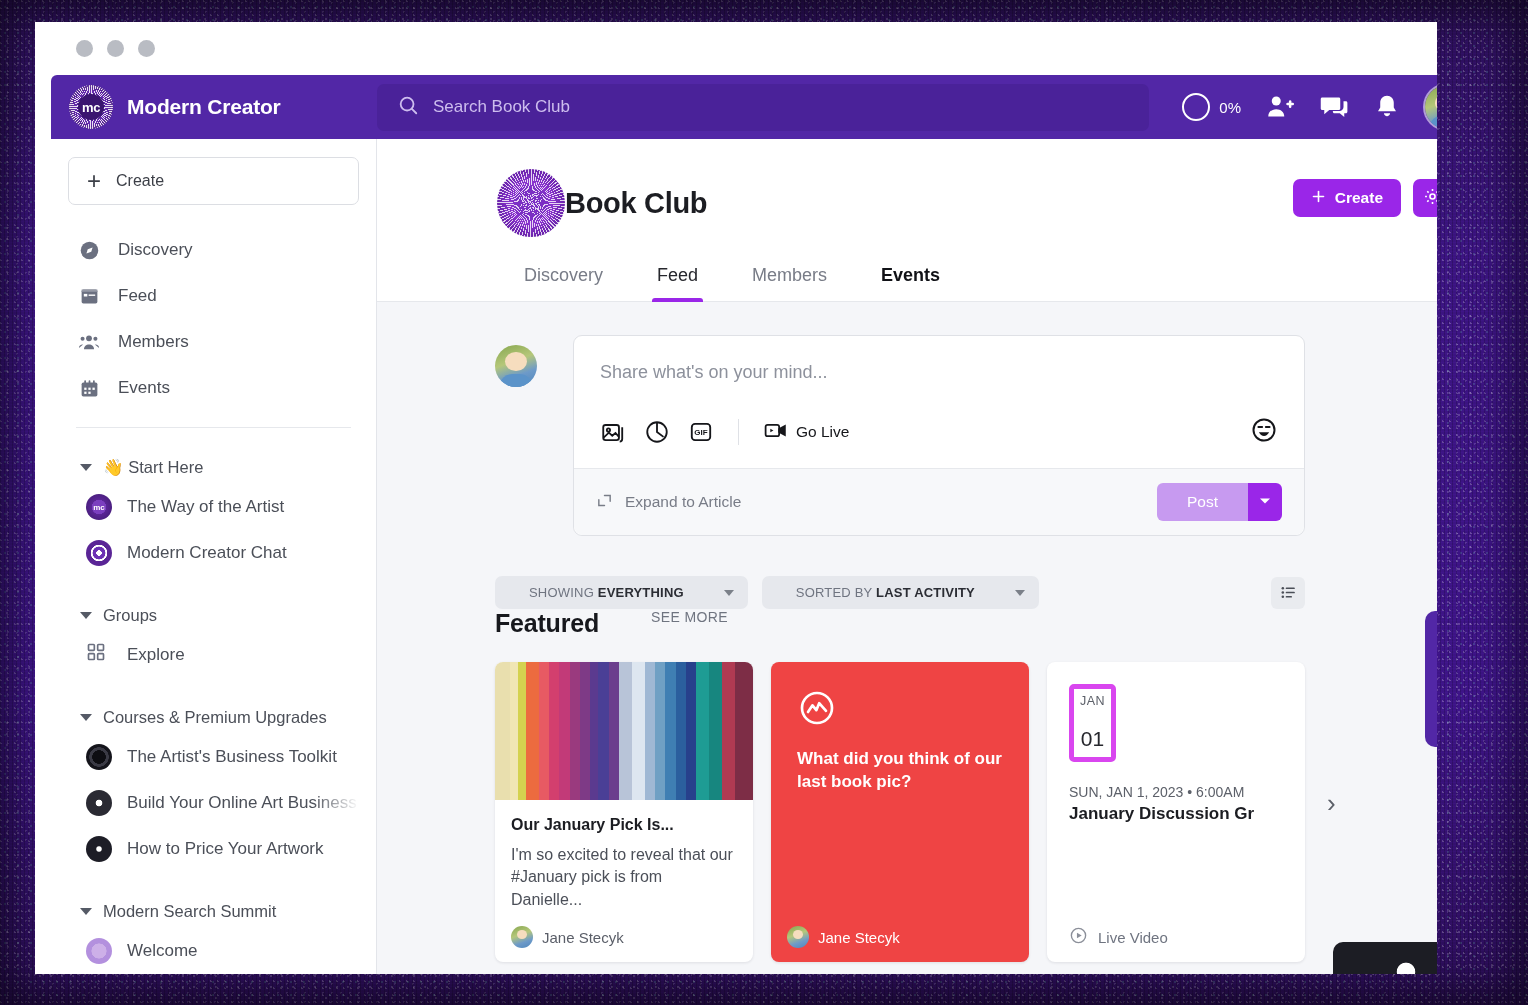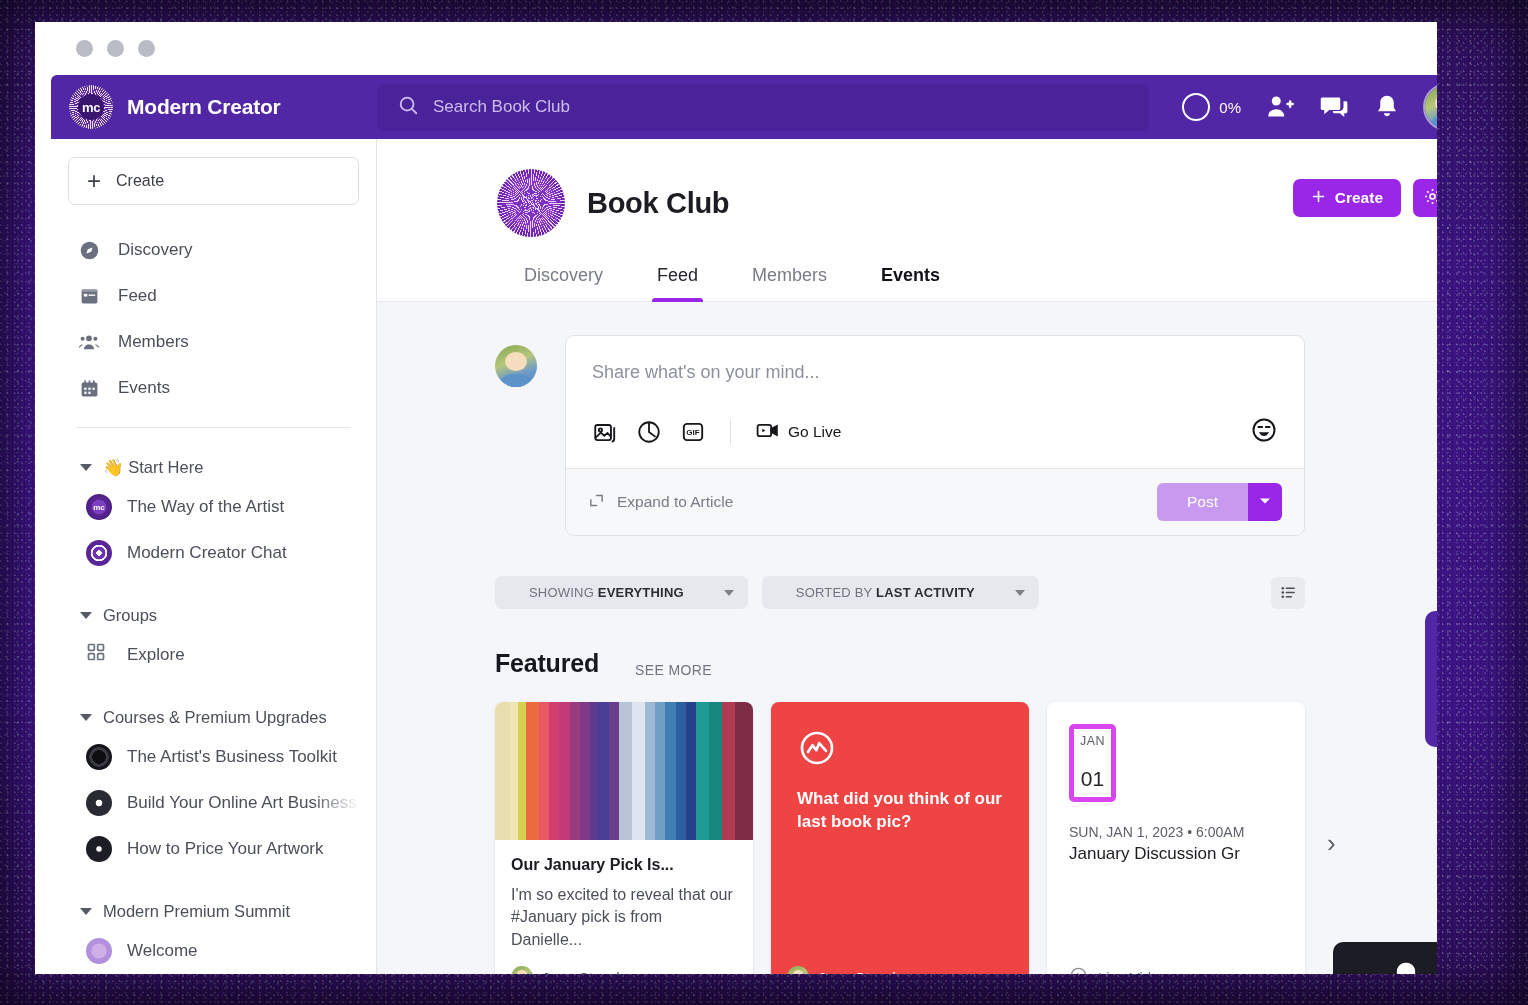--- a/index.html
+++ b/index.html
@@ -166,21 +166,21 @@
   .b-dark2 { background: radial-gradient(circle,#ffffff 0 16%, #2a2a33 20% 100%); }
   .b-dark3 { background: radial-gradient(circle,#ffffff 0 12%, #1d1d26 18% 100%); }
   .b-light { background: radial-gradient(circle,#cdb0e8 0 40%, #b390de 42% 100%); }
   .fade-right { -webkit-mask-image: linear-gradient(90deg,#000 84%, transparent 100%);
                 mask-image: linear-gradient(90deg,#000 84%, transparent 100%); }
 
   
   #main { flex:1; display:flex; flex-direction:column; min-width:0; background:#fff; position:relative; }
 
   #community-head { padding: 30px 40px 0 120px; display:flex; align-items:flex-start; }
-  .ch-left { display:flex; align-items:center; gap:22px; }
+  .ch-left { display:flex; align-items:center; }
   .ch-logo {
     width:68px;height:68px;border-radius:50%;
     background:
       repeating-conic-gradient(from 0deg, rgba(255,255,255,.8) 0deg 1.6deg, rgba(255,255,255,0) 1.6deg 5deg),
       radial-gradient(circle at 50% 50%, #7b2fc4 0 30%, #8a34cf 42%, #6a23ab 70%, #4e1a82 100%);
   }
   .ch-title { font-size:29px; font-weight:700; color:#1c1d22; letter-spacing:-.3px; }
   .ch-right { margin-left:auto; display:flex; align-items:center; gap:12px; padding-top:10px; }
   .btn-create {
     background:#9A26E8; color:#fff; border:0; border-radius:7px;
@@ -201,21 +201,21 @@
   .tab.active::after {
     content:""; position:absolute; left:22px; right:22px; bottom:-1px; height:4px;
     background:#9A26E8; border-radius:3px 3px 0 0;
   }
   .tab.bold { color:#111217; font-weight:700; }
 
   #feed { flex:1; background:#f5f6f9; overflow:hidden; padding: 33px 0 0 0; }
   .feed-inner { width:810px; margin-left:118px; }
 
   
-  .composer-row { display:flex; gap:28px; align-items:flex-start; }
+  .composer-row { display:flex; gap:36px; align-items:flex-start; }
   .composer-avatar {
     width:42px;height:42px;border-radius:50%;flex:0 0 42px;
     background: linear-gradient(160deg,#86a64e 0%, #b5c77a 40%, #6d9ac9 68%, #4f86bb 100%);
     position:relative; overflow:hidden; margin-top:10px;
   }
   .composer-avatar::after{ content:""; position:absolute; left:24%; top:16%; width:52%; height:46%; border-radius:50%; background:#f6ddbe; }
   .composer-avatar::before{ content:""; position:absolute; left:12%; bottom:-6%; width:76%; height:38%; border-radius:40% 40% 0 0 / 70% 70% 0 0; background:#5b93c9; z-index:2; }
 
   .composer { flex:1; background:#fff; border:1px solid #dfe1e6; border-radius:9px; }
   .composer-text {
@@ -252,21 +252,21 @@
   }
   .pill-label { font-size:13px; color:#6f7480; letter-spacing:.2px;margin-left:20px; }
   .pill-label b { color:#2b2d34; font-weight:700; }
   .pill-caret { width:0;height:0;border-left:5px solid transparent;border-right:5px solid transparent;border-top:6px solid #7b8089; }
   .list-toggle {
     margin-left:auto; width:34px;height:32px;border-radius:6px; background:#e9ebef;
     display:flex;align-items:center;justify-content:center; cursor:pointer; color:#4b4f58;
   }
 
   
-  .featured-head { display:flex; align-items:flex-end; gap:36px; margin-top:40px; }
+  .featured-head { display:flex; align-items:flex-start; gap:52px; }
   .featured-title { font-size:25px; font-weight:700; color:#17181d; letter-spacing:-.2px; }
   .see-more { font-size:14px; color:#6f7480; letter-spacing:.4px; cursor:pointer; }
 
   .cards { display:flex; gap:18px; margin-top:24px; position:relative; }
   .card { width:258px; border-radius:8px; overflow:hidden; background:#fff; flex:0 0 258px;
           box-shadow:0 1px 3px rgba(20,20,40,.10); height:300px; }
   .card-img {
     height:138px;
     background:
       linear-gradient(90deg,
@@ -295,21 +295,21 @@
   .card-purple .author-name { color:#fff; }
 
   .card-event { position:relative; }
   .date-box {
     margin:22px 0 0 22px; width:47px; border:5px solid #d946ef; border-radius:5px;
     text-align:center; padding:5px 0 6px 0;
   }
   .date-m { font-size:12.5px; color:#5c6069; letter-spacing:.5px; }
   .date-d { font-size:21px; color:#26272d; margin-top:19px; }
   .ev-when { font-size:14px; color:#5c6069; padding:22px 0 0 22px; white-space:nowrap; }
-  .ev-title { font-size:17px; font-weight:400; color:#1c1d22; padding:4px 0 0 22px; white-space:nowrap; }
+  .ev-title { font-size:17px; font-weight:700; color:#1c1d22; padding:4px 0 0 22px; white-space:nowrap; }
   .ev-foot { position:absolute; bottom:0; display:flex; align-items:center; gap:10px; padding:14px 0 14px 22px; color:#6f7480; font-size:15px; }
 
   .chev-next { position:absolute; left:832px; top:126px; color:#5c6069; font-size:26px; cursor:pointer; }
 
   
   .dark-pill {
     position:absolute; right:-8px; bottom:-10px; width:166px; height:42px;
     background:#1c1d24; border-radius:10px;
   }
   .dark-pill::after{
@@ -499,21 +499,21 @@
           </div>
           <div class="sub-item">
             <span class="bullet b-dark3"></span>
             <span>How to Price Your Artwork</span>
           </div>
         </div>
 
         <div class="section">
           <div class="section-head">
             <span class="caret"></span>
-            <span>Modern Premium Summit</span>
+            <span>Modern Search Summit</span>
           </div>
           <div class="sub-item">
             <span class="bullet b-light"></span>
             <span>Welcome</span>
           </div>
         </div>
       </div>
 
       <div id="main">
 

